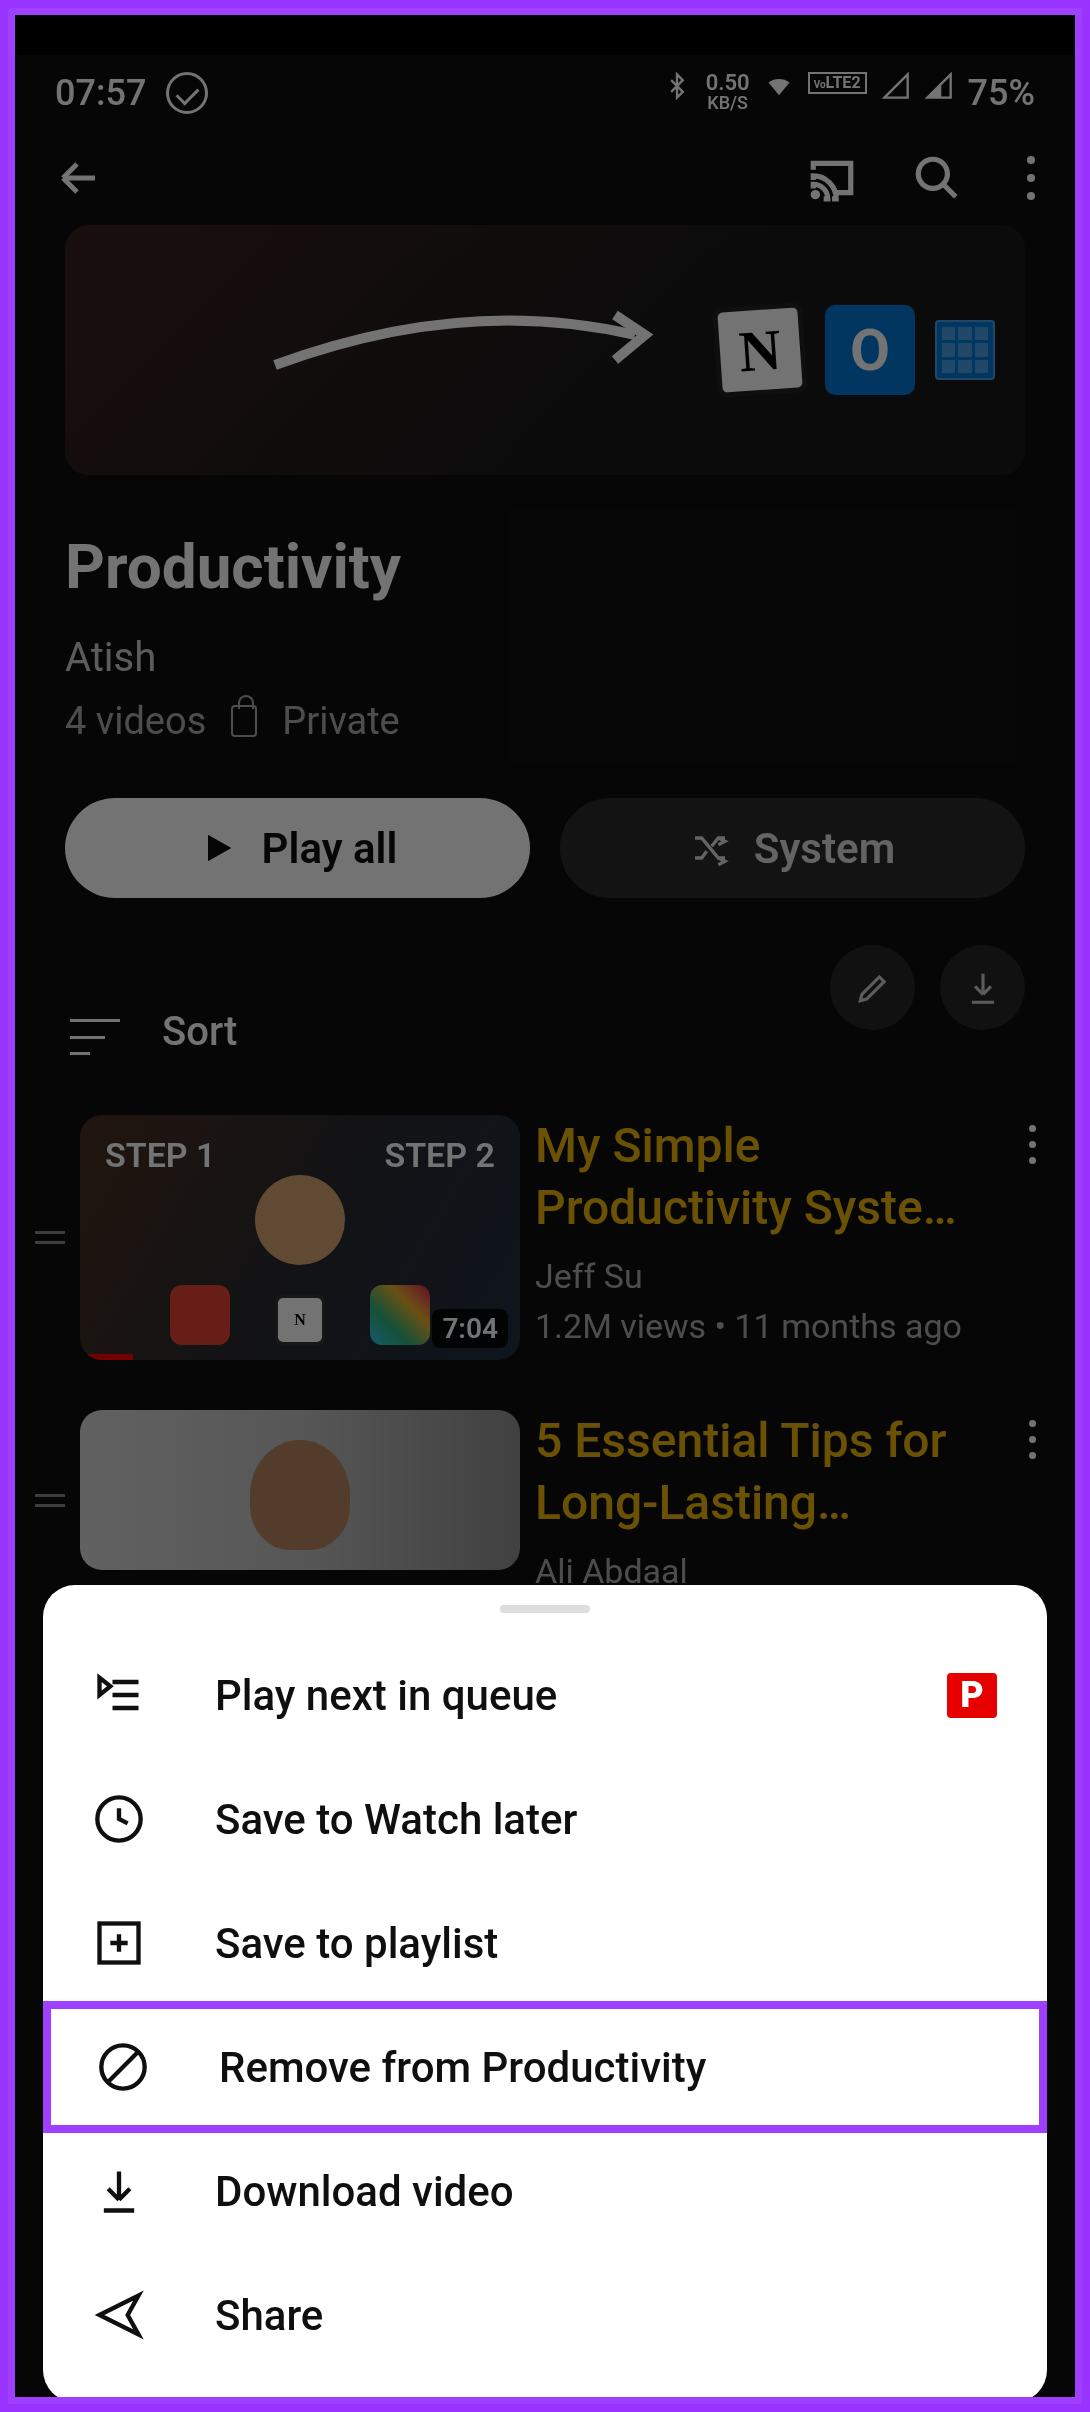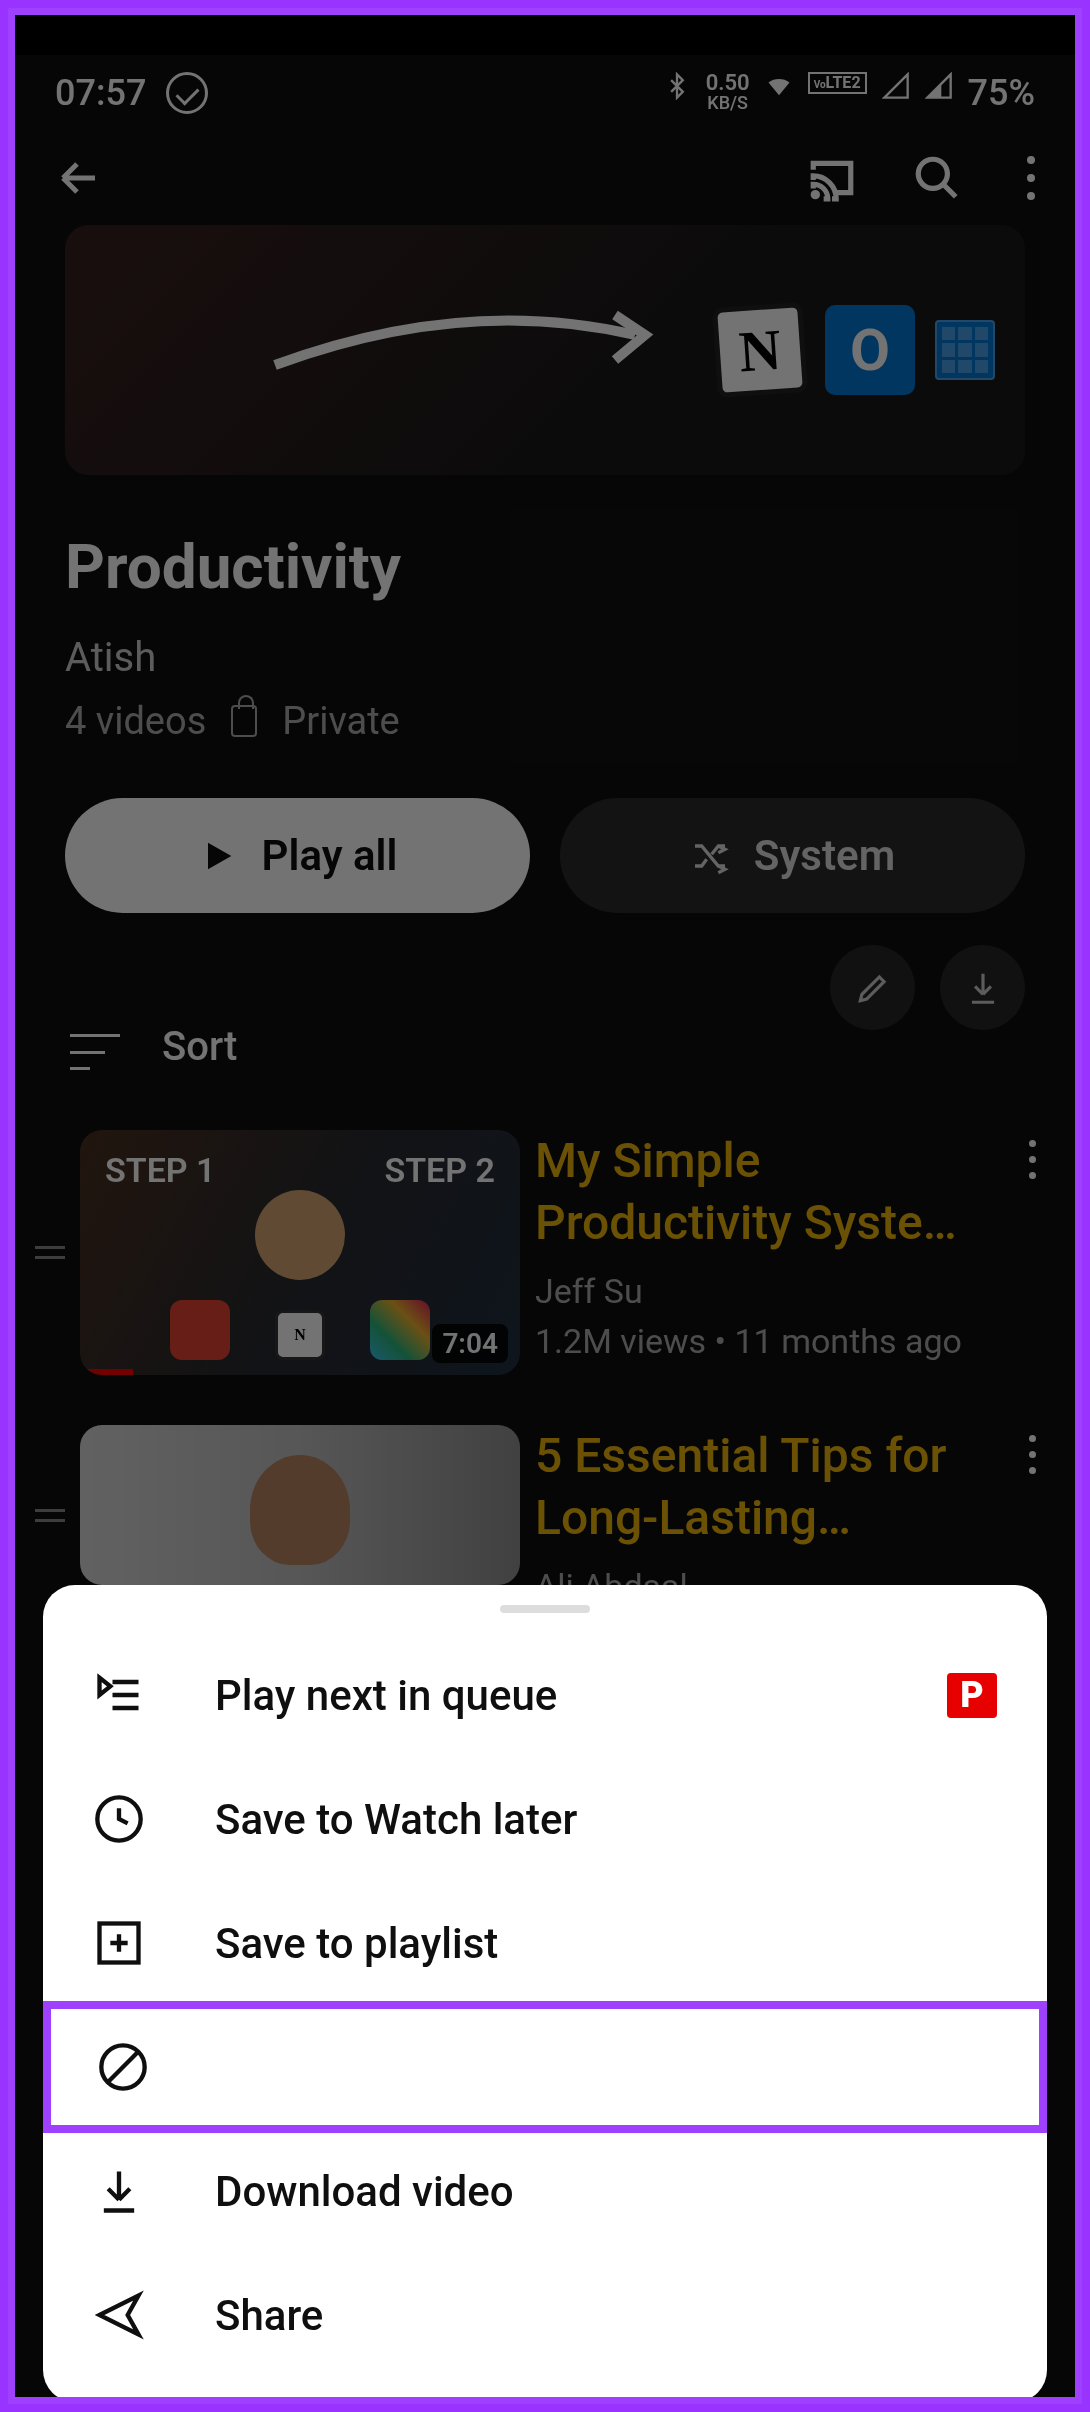--- a/index.html
+++ b/index.html
@@ -38,21 +38,21 @@
 .playlist-author { color: #ccc; font-size: 40px; margin-top: 31px; }
 .playlist-meta { display: flex; align-items: center; gap: 25px; color: #aaa; font-size: 38px; margin-top: 18px; }
 .lock-icon { width: 26px; height: 32px; border: 2.5px solid #aaa; border-radius: 4px; position: relative; }
 .lock-icon::before { content: ''; position: absolute; top: -12px; left: 5px; width: 12px; height: 12px; border: 2.5px solid #aaa; border-bottom: none; border-radius: 10px 10px 0 0; }
 
 .action-circles { position: absolute; right: 50px; top: 415px; display: flex; gap: 25px; }
 .circle-btn { width: 85px; height: 85px; border-radius: 50%; background: rgba(255,255,255,0.1); display: flex; align-items: center; justify-content: center; }
 .circle-btn svg { width: 38px; height: 38px; stroke: #ccc; fill: none; stroke-width: 2; }
 
 .play-buttons { display: flex; gap: 30px; margin-top: 55px; padding: 0 50px; }
-.pill-btn { flex: 1; height: 115px; border-radius: 60px; display: flex; align-items: center; justify-content: center; gap: 24px; font-size: 42px; font-weight: 600; }
+.pill-btn { flex: 1; height: 100px; border-radius: 60px; display: flex; align-items: center; justify-content: center; gap: 24px; font-size: 42px; font-weight: 600; }
 .pill-play { background: #fff; color: #0f0f0f; }
 .pill-shuffle { background: rgba(255,255,255,0.12); color: #ddd; }
 .pill-btn svg { width: 40px; height: 40px; }
 
 .below-hero { background: #0f0f0f; margin-top: 60px; padding-top: 50px; }
 .sort-row { display: flex; align-items: flex-end; gap: 42px; padding: 0 55px 50px; }
 .sort-icon { width: 50px; height: 36px; display: flex; flex-direction: column; justify-content: space-between; }
 .sort-icon span { display: block; height: 3px; background: #fff; }
 .sort-icon span:nth-child(1) { width: 100%; }
 .sort-icon span:nth-child(2) { width: 70%; }
@@ -304,20 +304,21 @@
             <path d="M12 8v8M8 12h8"></path>
           </svg>
       <span>Save to playlist</span>
     </div>
 
     <div class="sheet-item highlighted">
       <svg viewBox="0 0 24 24">
             <circle cx="12" cy="12" r="10"></circle>
             <path d="M5 19L19 5"></path>
           </svg>
+      <span>Remove from Productivity</span>
     </div>
 
     <div class="sheet-item">
       <svg viewBox="0 0 24 24">
             <path d="M12 3v13m0 0l-5-5m5 5l5-5M5 21h14"></path>
           </svg>
       <span>Download video</span>
     </div>
 
     <div class="sheet-item">

